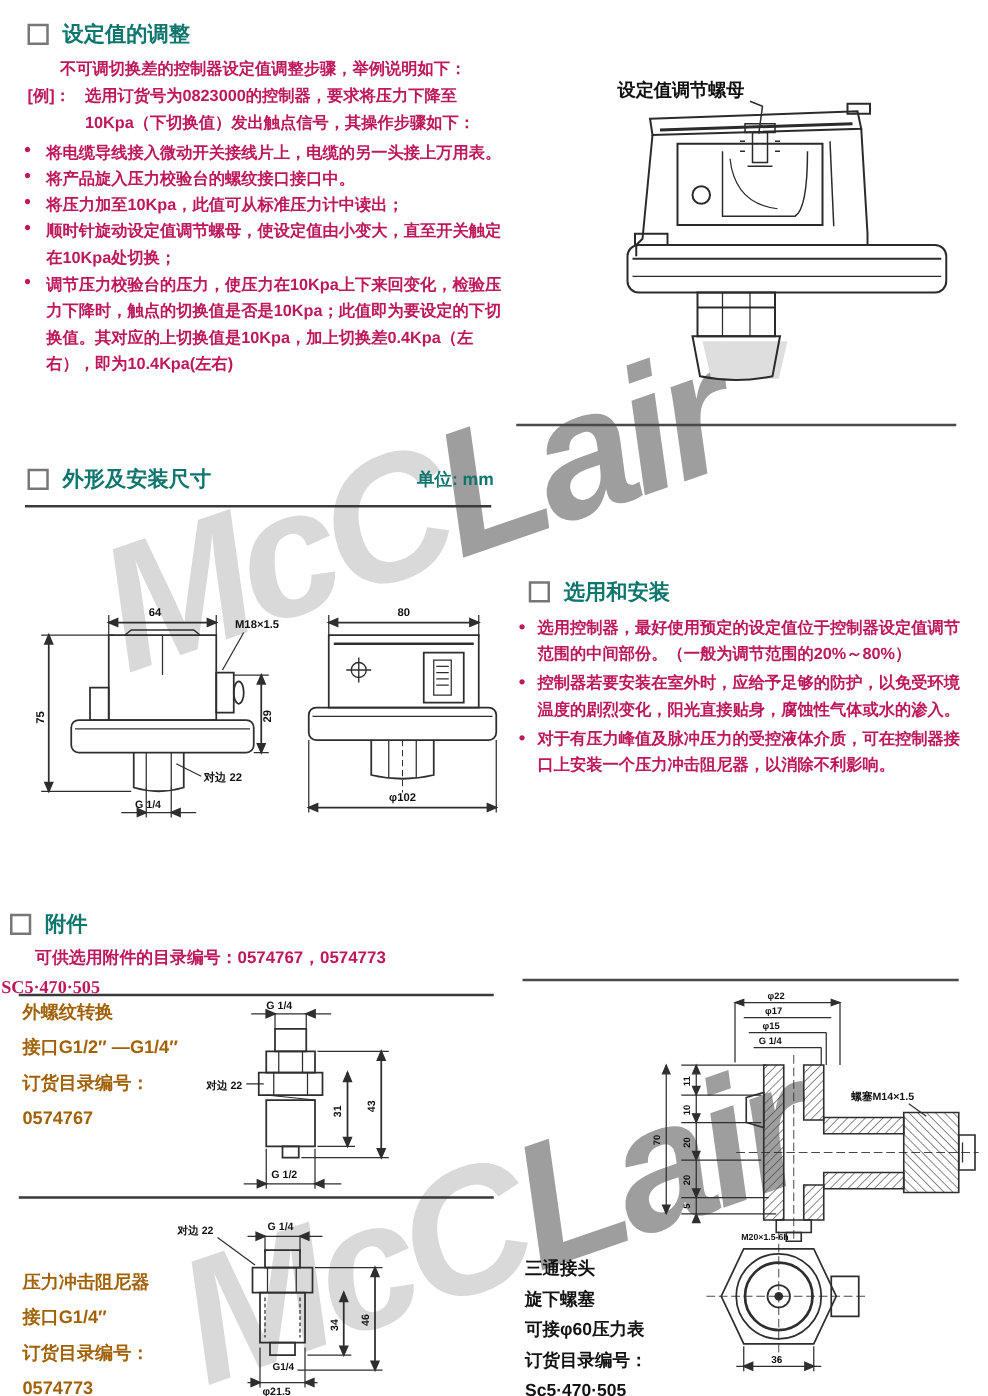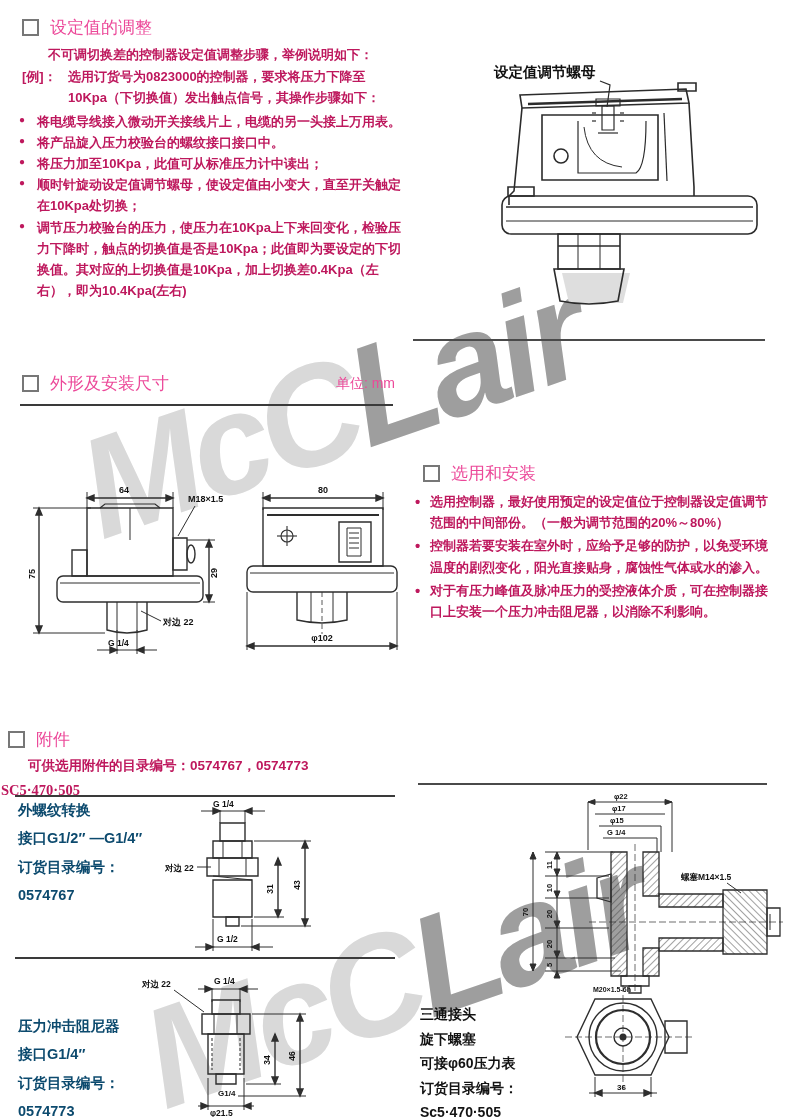--- a/index.html
+++ b/index.html
@@ -10,36 +10,36 @@
   
   .wm{
     position:absolute;z-index:0;font-size:142px;font-weight:bold;font-style:italic;
     letter-spacing:-6px;white-space:nowrap;transform:rotate(-19deg);line-height:1;
     user-select:none;
   }
   .wm .lt{color:#d9d9d9}
   .wm .dk{color:#9e9e9e}
   
   .layer{position:absolute;z-index:1}
-  .sec-head{display:flex;align-items:center;gap:11px;font-weight:normal;font-size:17px;color:#ec4899}
+  .sec-head{display:flex;align-items:center;gap:11px;font-weight:bold;font-size:17px;color:#0f766e}
   .sqr{width:13px;height:13px;border:2px solid #777;flex:0 0 auto;background:#fff}
   .txt{font-size:13px;font-weight:bold;line-height:1.63;color:#be185d}
   .intro{text-indent:2em;margin:5px 0 0 0}
   .exrow{display:flex;margin:1px 0 0 0}
   .exlab{flex:0 0 46px}
   .exbody{flex:1}
   ul.blist{list-style:none;margin:2px 0 0 0;padding:0}
   ul.blist li{position:relative;padding-left:15px}
   ul.blist.big li::before{content:"●";position:absolute;left:-3px;top:1px;font-size:10px}
   ul.blist.sm li{padding-left:17px;margin-bottom:2px}
   ul.blist.sm li::before{content:"•";position:absolute;left:2px;top:-1px;font-size:15px}
   .rule{position:absolute;background:#3a3a3a;height:2px;z-index:1}
   .rule.thin{height:1.5px;background:#4a4a4a}
   .unit{margin-left:auto;font-size:14px}
-  .acc-lines{font-size:14.5px;font-weight:bold;line-height:1.95;color:#0c4a6e}
+  .acc-lines{font-size:14.5px;font-weight:bold;line-height:1.95;color:#a16207}
   .tee-lines{font-size:14px;font-weight:bold;line-height:1.75;color:#131313}
   svg{display:block}
   svg text{fill:#111;font-family:"Liberation Sans","DejaVu Sans",sans-serif;font-weight:bold}
   .dwg line,.dwg path,.dwg rect,.dwg polygon,.dwg polyline,.dwg circle,.dwg ellipse{vector-effect:non-scaling-stroke}
 </style>
 </head>
 <body>
 
 <div class="wm" style="left:72px;top:338px"><span class="lt">McC</span><span class="dk">Lair</span></div>
 <div class="wm" style="left:135px;top:908px"><span class="lt">McC</span><span class="dk">Lair</span></div>

